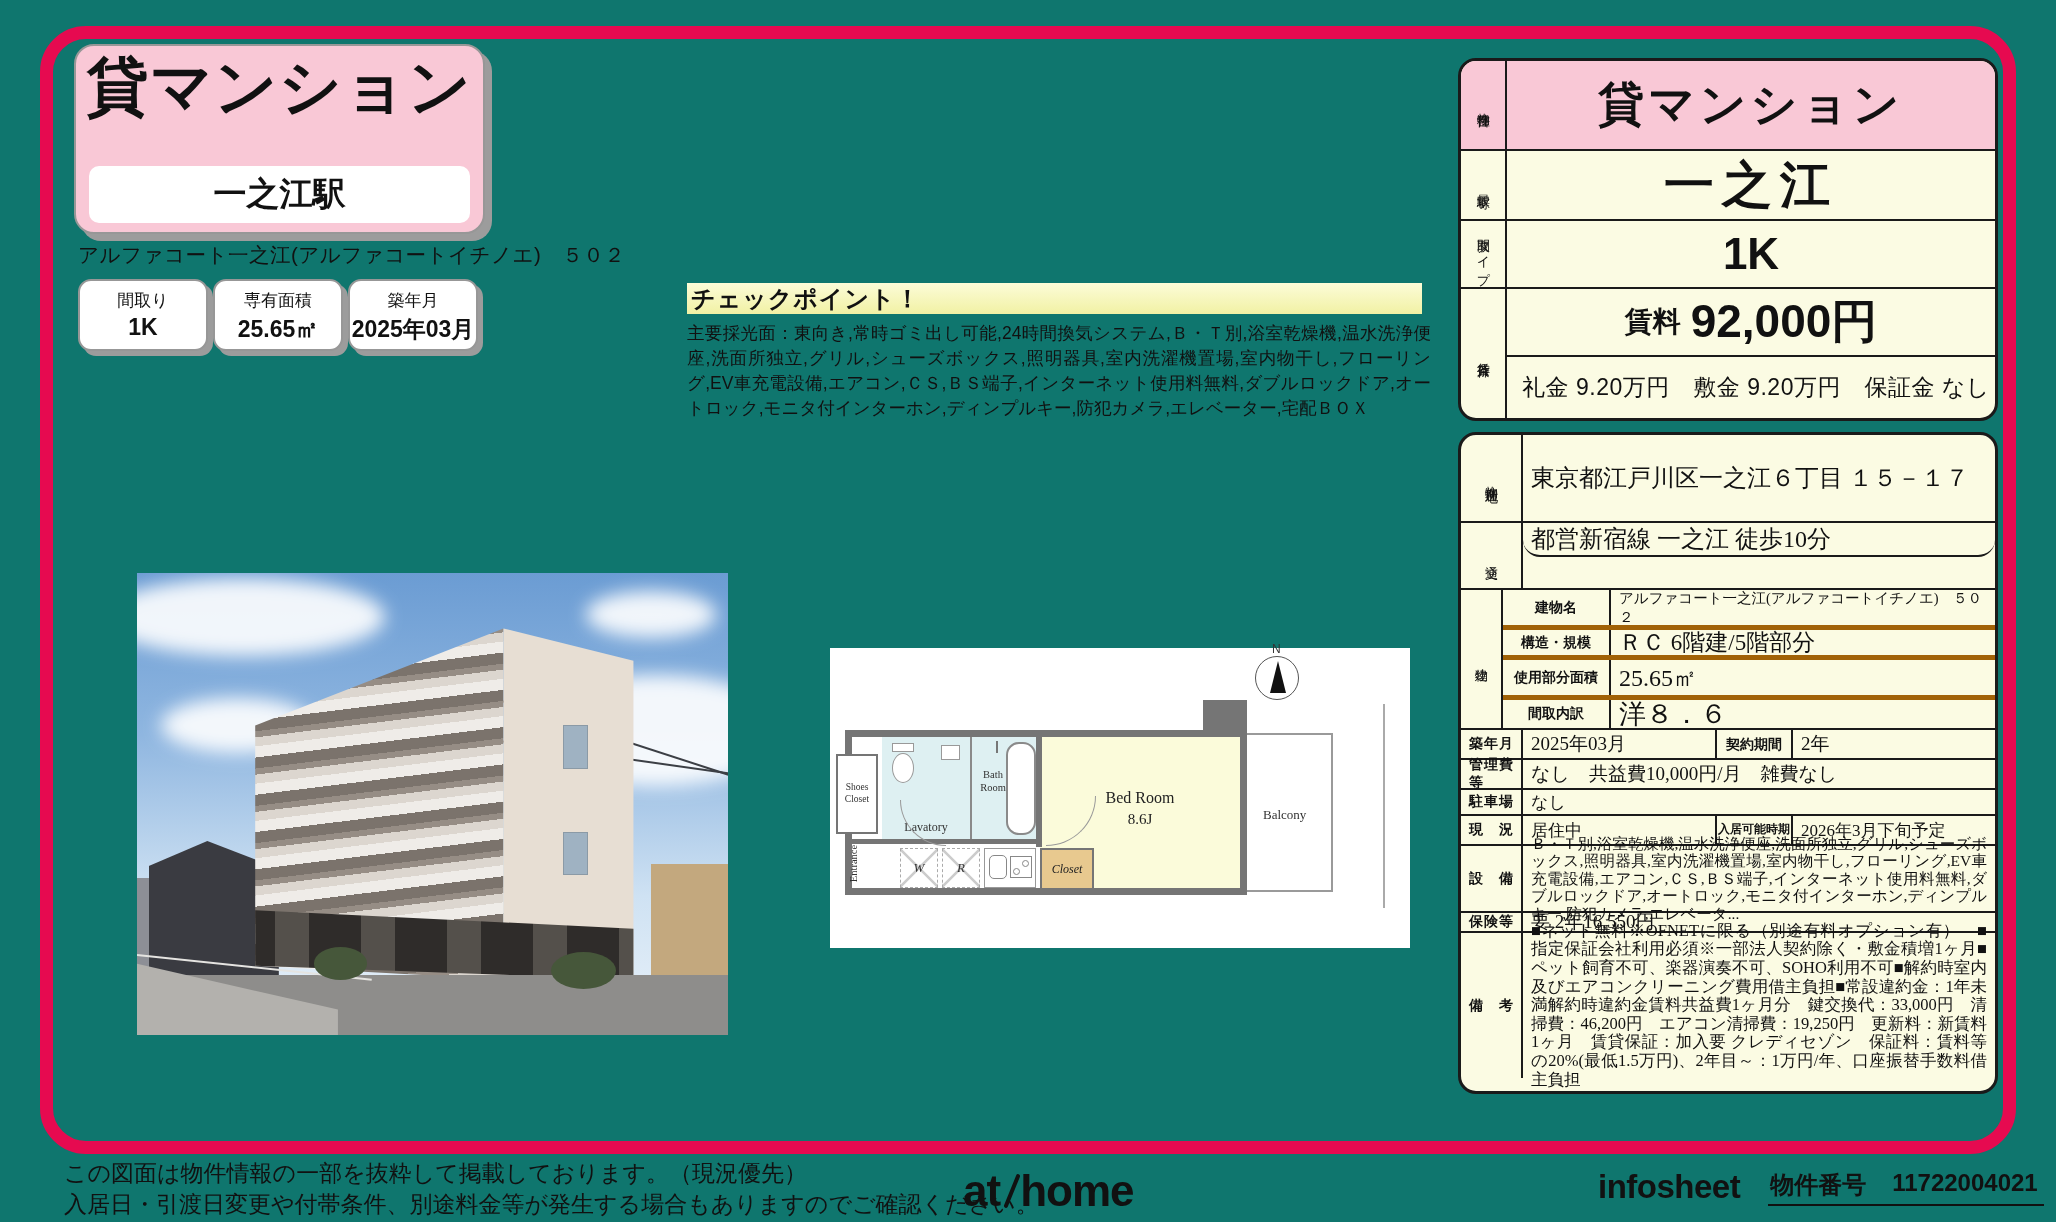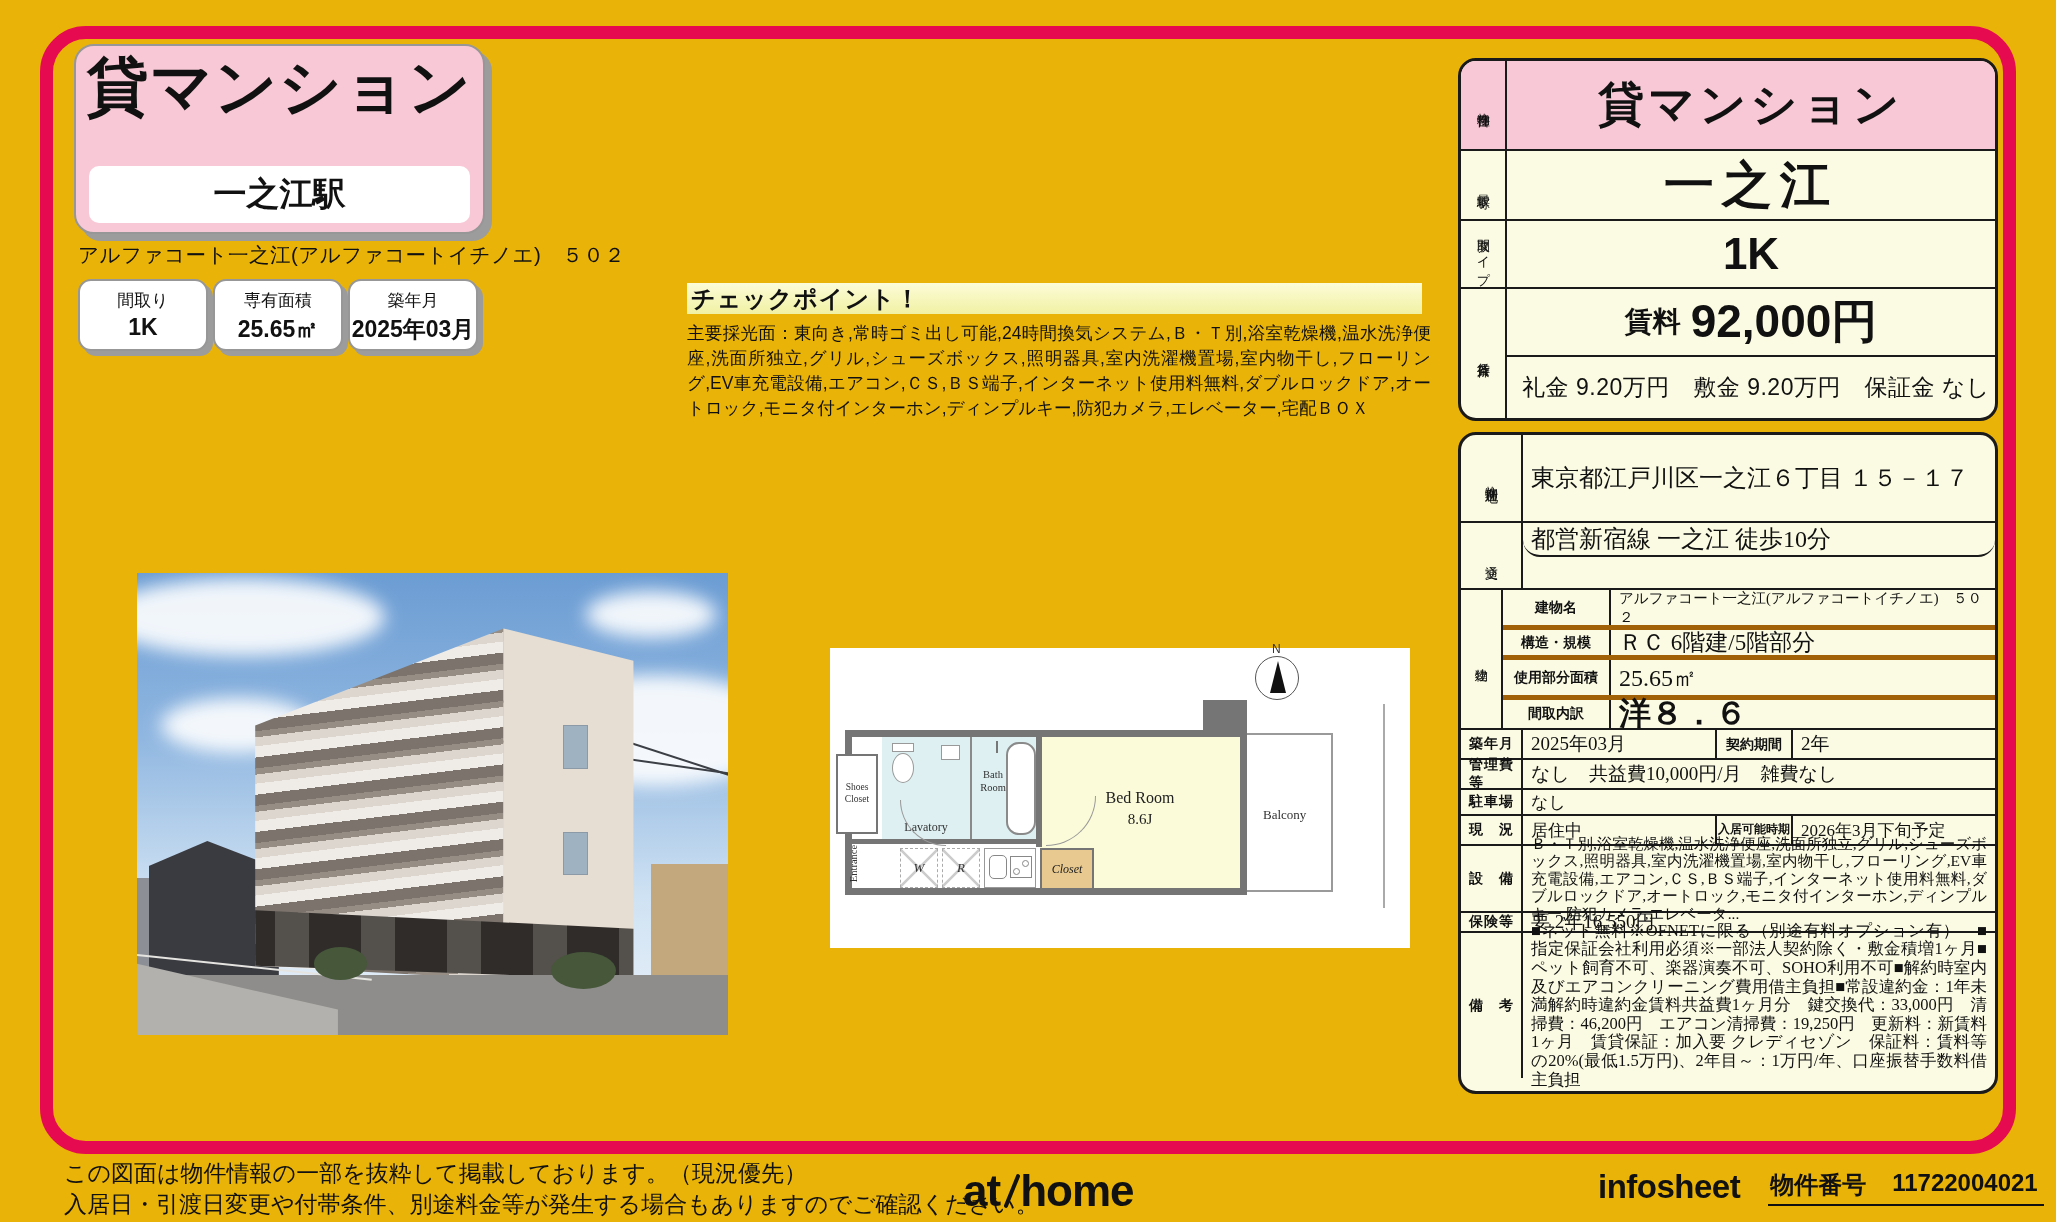--- a/index.html
+++ b/index.html
@@ -1,16 +1,16 @@
 <!DOCTYPE html>
 <html><head>
 <meta charset="utf-8">
 <style>
   html,body{margin:0;padding:0;background:#fff;}
-  .sheet{position:relative;width:2056px;height:1222px;background:#eab308;overflow:hidden;
+  .sheet{position:relative;width:2056px;height:1222px;background:#0f766e;overflow:hidden;
          font-family:"Liberation Sans","DejaVu Sans",sans-serif;color:#111;}
   .abs{position:absolute;}
 
   
   .frame{left:40px;top:26px;width:1950px;height:1102px;border:13px solid #e60a50;border-radius:46px;}
 
   
   .title-card{left:74px;top:44px;width:407px;height:186px;background:#f9c8d6;border:2px solid #979797;
               border-radius:20px;box-shadow:7px 7px 0 #9c9c9c;}
   .title-main{width:100%;text-align:center;font-size:62px;font-weight:bold;letter-spacing:1px;margin-top:10px;line-height:1.0;}
@@ -294,21 +294,21 @@
         <div class="bsubrow" style="height:30px;">
           <div class="bsublabel">構造・規模</div>
           <div class="leftval serif cellpad" style="font-size:23px;">ＲＣ 6階建/5階部分</div>
         </div>
         <div class="bsubrow" style="height:40px;">
           <div class="bsublabel">使用部分面積</div>
           <div class="leftval serif cellpad" style="font-size:24px;">25.65㎡</div>
         </div>
         <div class="bsubrow" style="height:33px;">
           <div class="bsublabel">間取内訳</div>
-          <div class="leftval serif cellpad" style="font-size:32px;font-weight:bold;">洋８．６</div>
+          <div class="leftval serif cellpad" style="font-size:27px;">洋８．６</div>
         </div>
       </div>
     </div>
     <div class="row" style="height:30px;">
       <div class="hlabel">
           <span>築年月</span>
         </div>
       <div class="leftval serif cellpad" style="font-size:19px;">2025年03月</div>
       <div class="smallcol">契約期間</div>
       <div class="smallval serif cellpad" style="font-size:19px;">2年</div>

